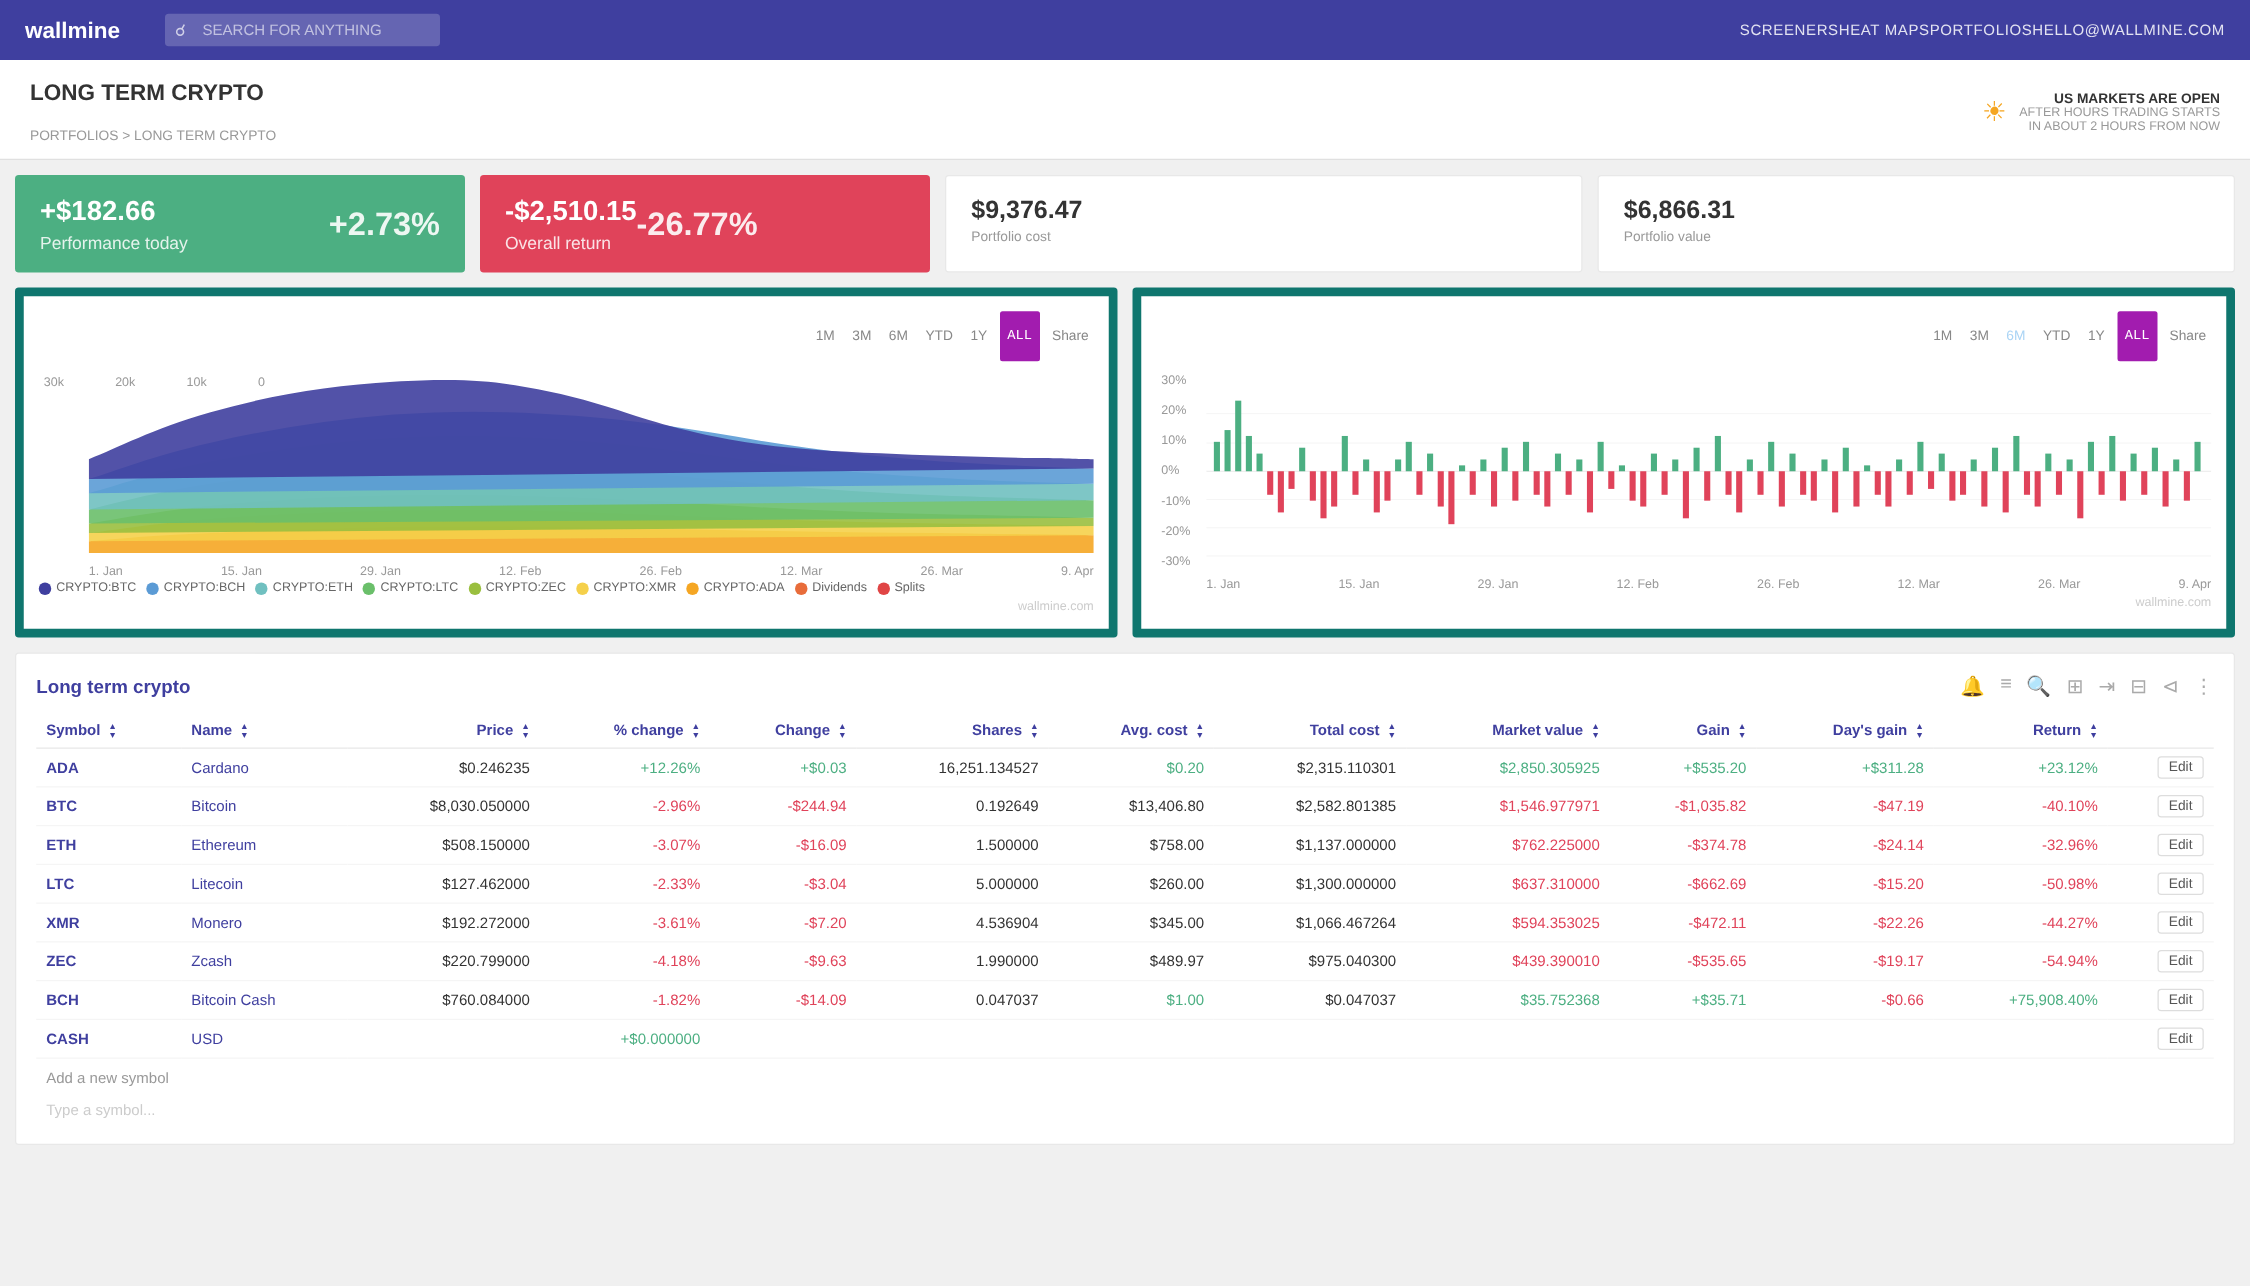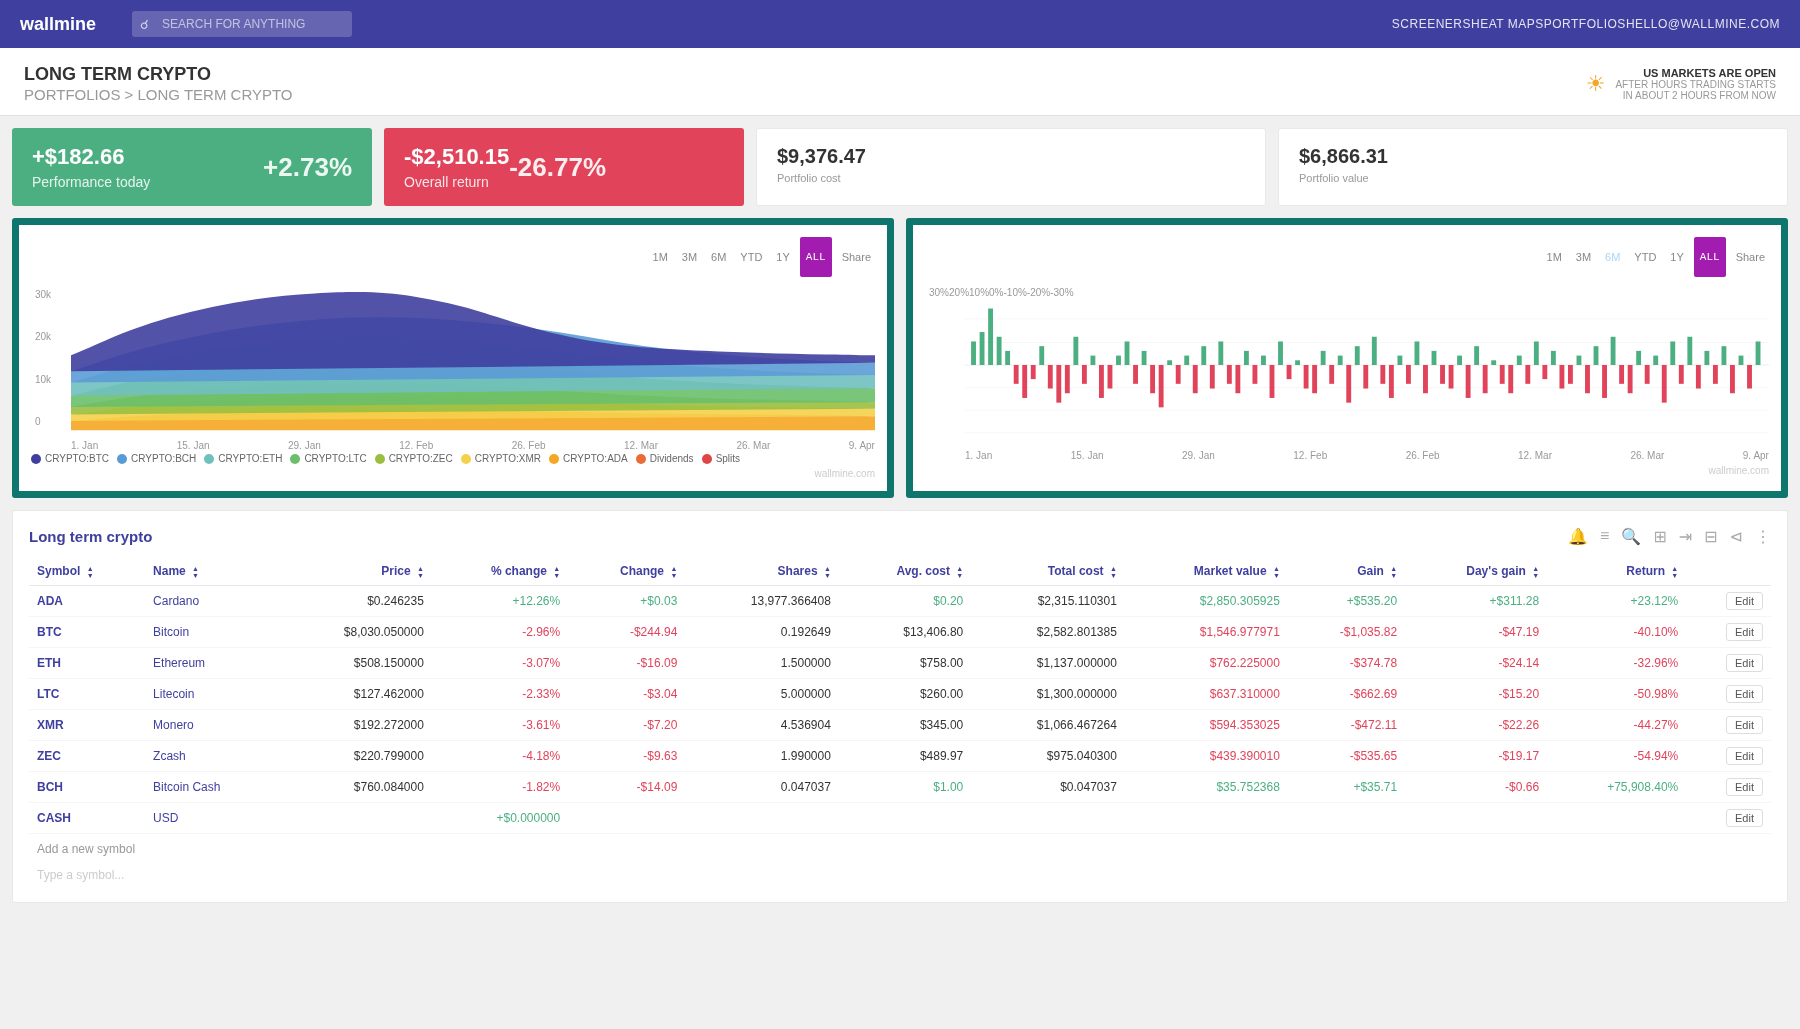--- a/index.html
+++ b/index.html
@@ -55,21 +55,21 @@
     
     .page-header {
       background: #fff;
       padding: 16px 24px 12px;
       border-bottom: 1px solid #e0e0e0;
       display: flex;
       justify-content: space-between;
       align-items: center;
     }
     .page-title { font-size: 18px; font-weight: bold; color: #333; }
-    .breadcrumb { font-size: 15px; color: #999; margin-top: 1px; }
+    .breadcrumb { font-size: 11px; color: #999; margin-top: 18px; }
     .market-status {
       display: flex;
       align-items: center;
       gap: 10px;
       font-size: 11px;
       color: #666;
       text-align: right;
     }
     .sun-icon { font-size: 22px; color: #f5a623; }
 
@@ -317,21 +317,21 @@
     <div class="chart-controls">
       <button class="time-btn">1M</button>
       <button class="time-btn">3M</button>
       <button class="time-btn">6M</button>
       <button class="time-btn">YTD</button>
       <button class="time-btn">1Y</button>
       <button class="time-btn active">ALL</button>
       <button class="time-btn">Share</button>
     </div>
     <div class="chart-area" style="position:relative;padding-left:40px;">
-      <span style="position:absolute;left:0;top:0;bottom:0;display:flex;flex-direction:column;justify-content:space-between;font-size:10px;color:#999;padding:4px 4px 18px;">
+      <span style="position:absolute;left:0;top:0;bottom:0;display:flex;flex-direction:row;justify-content:space-between;font-size:10px;color:#999;padding:4px 4px 18px;gap:41px;">
         <span>30k</span>
           <span>20k</span>
           <span>10k</span>
           <span>0</span>
       </span>
       <svg viewBox="0 0 660 160" style="width:100%;height:150px;" preserveAspectRatio="none">
 
         <path d="M0,145 C20,143 40,140 80,138 C120,136 160,134 200,133 C240,132 280,132 320,133 C360,134 400,135 440,136 C480,137 520,138 560,138 C600,139 630,139 660,140 L660,155 L0,155 Z" fill="#f5a623" opacity="0.9"></path>
 
         <path d="M0,138 C20,135 40,130 80,126 C120,122 160,120 200,119 C240,118 280,118 320,120 C360,122 400,124 440,126 C480,128 520,129 560,130 C600,131 630,131 660,132 L660,140 L0,145 Z" fill="#f5d04a" opacity="0.9"></path>
@@ -402,21 +402,21 @@
     <div class="chart-controls">
       <button class="time-btn">1M</button>
       <button class="time-btn">3M</button>
       <button class="time-btn" style="color:#aad4f5;">6M</button>
       <button class="time-btn">YTD</button>
       <button class="time-btn">1Y</button>
       <button class="time-btn active">ALL</button>
       <button class="time-btn">Share</button>
     </div>
     <div style="position:relative;padding-left:40px;">
-      <span style="position:absolute;left:0;top:0;bottom:0;display:flex;flex-direction:row;justify-content:space-between;font-size:10px;color:#999;padding:2px 4px 18px;">
+      <span style="position:absolute;left:0;top:0;bottom:0;display:flex;flex-direction:column;justify-content:space-between;font-size:10px;color:#999;padding:2px 4px 18px;">
         <span>30%</span>
           <span>20%</span>
           <span>10%</span>
           <span>0%</span>
           <span>-10%</span>
           <span>-20%</span>
           <span>-30%</span>
       </span>
       <svg viewBox="0 0 660 170" style="width:100%;height:160px;" preserveAspectRatio="none">
 
@@ -606,21 +606,21 @@
         <th></th>
       </tr>
     </thead>
     <tbody id="table-body">
     <tr>
     <td class="sym">ADA</td>
     <td class="name-link">Cardano</td>
     <td>$0.246235</td>
     <td class="pos">+12.26%</td>
     <td class="pos">+$0.03</td>
-    <td>13,977.366408</td>
+    <td>16,251.134527</td>
     <td class="pos">$0.20</td>
     <td>$2,315.110301</td>
     <td class="pos">$2,850.305925</td>
     <td class="pos">+$535.20</td>
     <td class="pos">+$311.28</td>
     <td class="pos">+23.12%</td>
     <td><button class="edit-btn">Edit</button></td>
   </tr>
         <tr>
     <td class="sym">BTC</td>

